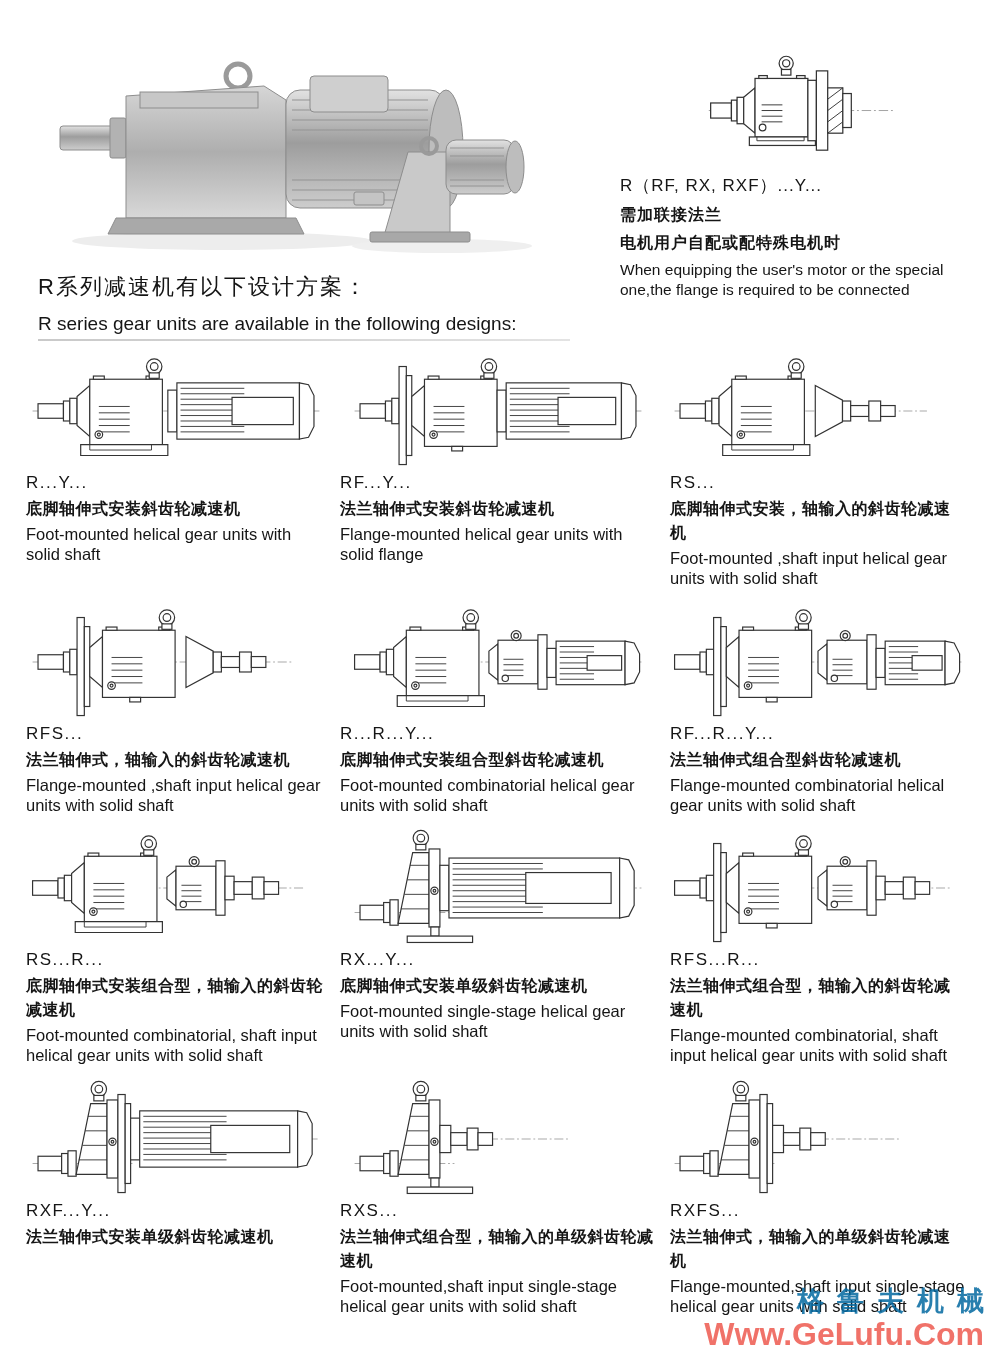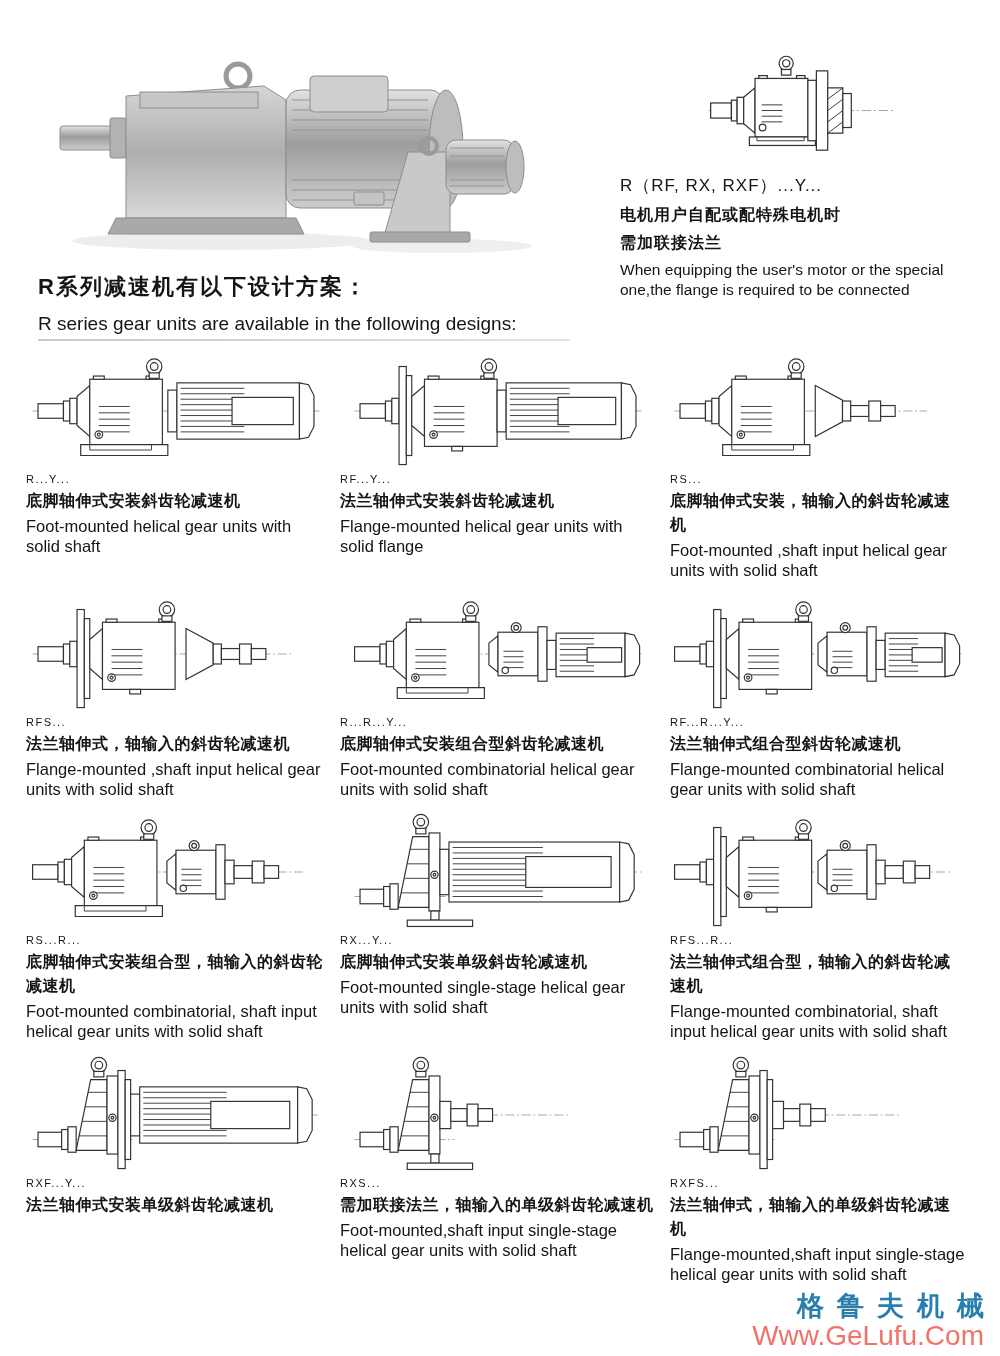--- a/index.html
+++ b/index.html
@@ -7,37 +7,37 @@
   body{width:1000px;height:1356px;position:relative;overflow:hidden;
        font-family:"Liberation Sans","DejaVu Sans",sans-serif;color:#151515}
   .photo{position:absolute;left:52px;top:34px;width:492px;height:224px}
   .photo svg{width:100%;height:100%}
   .intro{position:absolute;left:620px;top:52px;width:340px}
   .intro svg{width:224px;height:128px;display:block;margin-left:16px}
   .intro .code{font-size:17px;letter-spacing:1px;margin-top:4px}
   .intro .zh{font-size:16px;font-weight:700;line-height:1.75;letter-spacing:1px}
   .intro .en{font-size:15.5px;line-height:1.28;margin-top:3px;max-width:324px}
   .heading{position:absolute;left:38px;top:270px}
-  .heading .zh{font-size:22px;font-weight:700;letter-spacing:2px}
+  .heading .zh{font-size:22px;font-weight:400;letter-spacing:2px}
   .heading .en{font-size:19px;margin-top:9px;font-weight:400}
   .rule{position:absolute;left:38px;top:339px;width:532px;height:2px;
         background:linear-gradient(90deg,#c9c9c9,#e3e3e3)}
   .grid{position:absolute;left:26px;top:352px;width:954px;display:grid;
         grid-template-columns:314px 330px 310px;row-gap:14px}
   .cell{padding-right:14px}
   svg.diag{width:100%;height:118px;display:block}
   svg.diag rect,svg.diag polygon,svg.diag circle{fill:#fff;stroke:#333;stroke-width:1.3}
   svg.diag line{stroke:#333;stroke-width:1}
   svg.diag .cl{stroke:#888;stroke-width:.8;stroke-dasharray:10 3 2 3}
-  .code{font-size:11px;letter-spacing:1.5px;margin:3px 0 4px}
+  .code{font-size:17px;letter-spacing:1.5px;margin:3px 0 4px}
   .zh{font-size:16px;font-weight:700;line-height:1.5;letter-spacing:.5px}
   .en{font-size:16.5px;line-height:1.23;margin-top:3px}
   .watermark{position:absolute;right:16px;bottom:4px;text-align:right;line-height:1.1}
   .wm1{font-size:27px;font-weight:700;letter-spacing:13px;color:#0369a1;opacity:.85;margin-right:-13px}
-  .wm2{font-size:28px;font-weight:400;color:#ee5a50;opacity:.85}
+  .wm2{font-size:32px;font-weight:700;color:#ee5a50;opacity:.85}
 </style>
 </head>
 <body>
 
 <div class="photo">
   <svg viewBox="0 0 492 224">
     <defs>
       <linearGradient id="g1" x1="0" x2="0" y1="0" y2="1">
         <stop offset="0" stop-color="#e2e2e2"></stop>
           <stop offset="0.45" stop-color="#9d9d9d"></stop>
@@ -98,22 +98,22 @@
       <rect x="107" y="30" width="9" height="64"></rect>
       <rect x="116" y="20" width="12" height="84"></rect>
       <rect x="128" y="38" width="16" height="48"></rect>
       <line x1="128" y1="50" x2="144" y2="38"></line>
       <line x1="128" y1="62" x2="144" y2="50"></line>
       <line x1="128" y1="74" x2="144" y2="62"></line>
       <line x1="128" y1="86" x2="144" y2="74"></line>
       <rect x="144" y="44" width="9" height="36"></rect>
     </svg>
   <div class="code">R（RF, RX, RXF）...Y...</div>
+  <div class="zh">需加联接法兰</div>
   <div class="zh">电机用户自配或配特殊电机时</div>
-  <div class="zh">需加联接法兰</div>
   <div class="en">When equipping the user's motor or the special one,the flange is required to be connected</div>
 </div>
 
 <div class="heading">
   <div class="zh">R系列减速机有以下设计方案：</div>
   <div class="en">R series gear units are available in the following designs:</div>
 </div>
 <div class="rule"></div>
 
 <div class="grid">
@@ -546,21 +546,21 @@
         <rect x="60" y="118" width="72" height="7"></rect>
         <circle cx="75" cy="10" r="8.5"></circle>
         <circle cx="75" cy="10" r="4.2"></circle>
         <rect x="69.5" y="17" width="11" height="6"></rect>
         <rect x="96" y="50" width="12" height="30"></rect>
         <rect x="108" y="58" width="18" height="14"></rect>
         <rect x="126" y="53" width="12" height="24"></rect>
         <rect x="138" y="58" width="16" height="14"></rect>
       </svg>
     <div class="code">RXS...</div>
-    <div class="zh">需加联接法兰，轴输入的单级斜齿轮减速机</div>
+    <div class="zh">法兰轴伸式组合型，轴输入的单级斜齿轮减速机</div>
     <div class="en">Foot-mounted,shaft input single-stage  helical gear units with solid shaft</div>
   </div>
   <div class="cell">
     <svg class="diag" viewBox="0 0 320 130">
         <line class="cl" x1="2" y1="92" x2="112" y2="92"></line>
         <line class="cl" x1="108" y1="65" x2="250" y2="65"></line>
         <rect x="8" y="84" width="26" height="16"></rect>
         <rect x="34" y="81" width="7" height="22"></rect>
         <rect x="41" y="78" width="9" height="28"></rect>
         <polygon points="50,104 66,26 84,26 84,104"></polygon>

